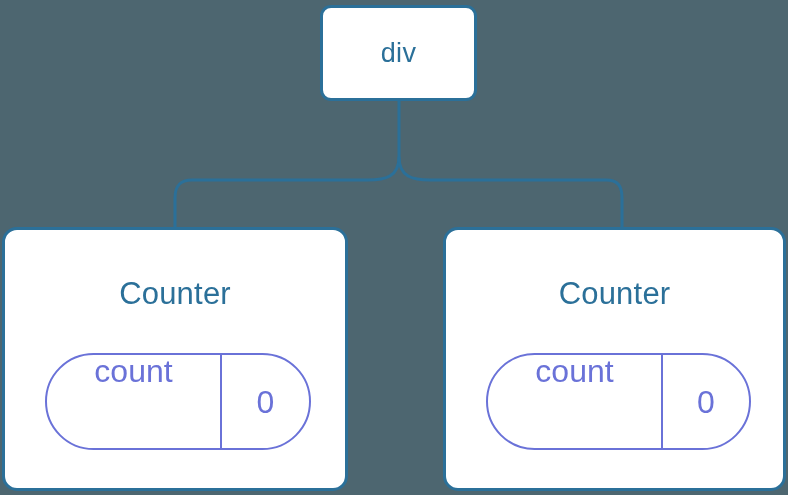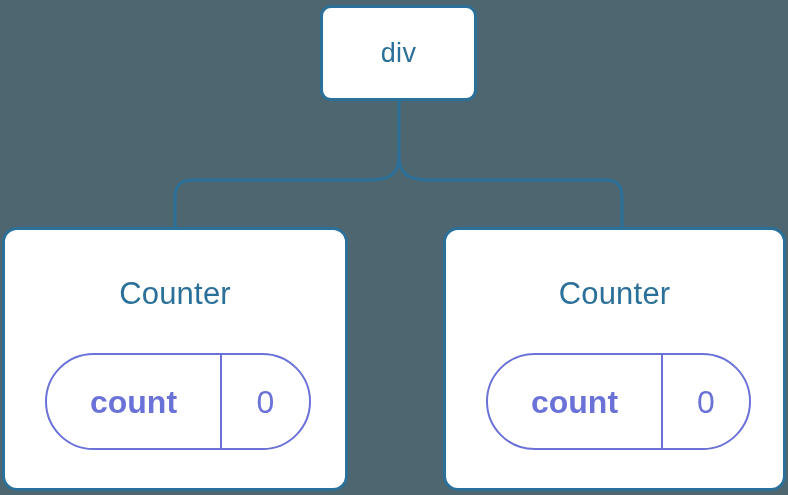--- a/index.html
+++ b/index.html
@@ -93,25 +93,23 @@
     display: flex;
     align-items: stretch;
     background: transparent;
   }
   .node-card.left  .state-pill { left: 40px; width: 266px; }
   .node-card.right .state-pill { left: 40px; width: 265px; }
 
   .pill-key {
     flex: 0 0 175px;
     display: flex;
-    align-items: center;
     justify-content: center;
     border-right: 2px solid #6a72d8;
     box-sizing: border-box;
-    font-weight: bold;
   }
   .pill-value {
     flex: 1 1 auto;
     display: flex;
     align-items: center;
     justify-content: center;
     box-sizing: border-box;
   }
   .pill-key-text,
   .pill-value-text {

